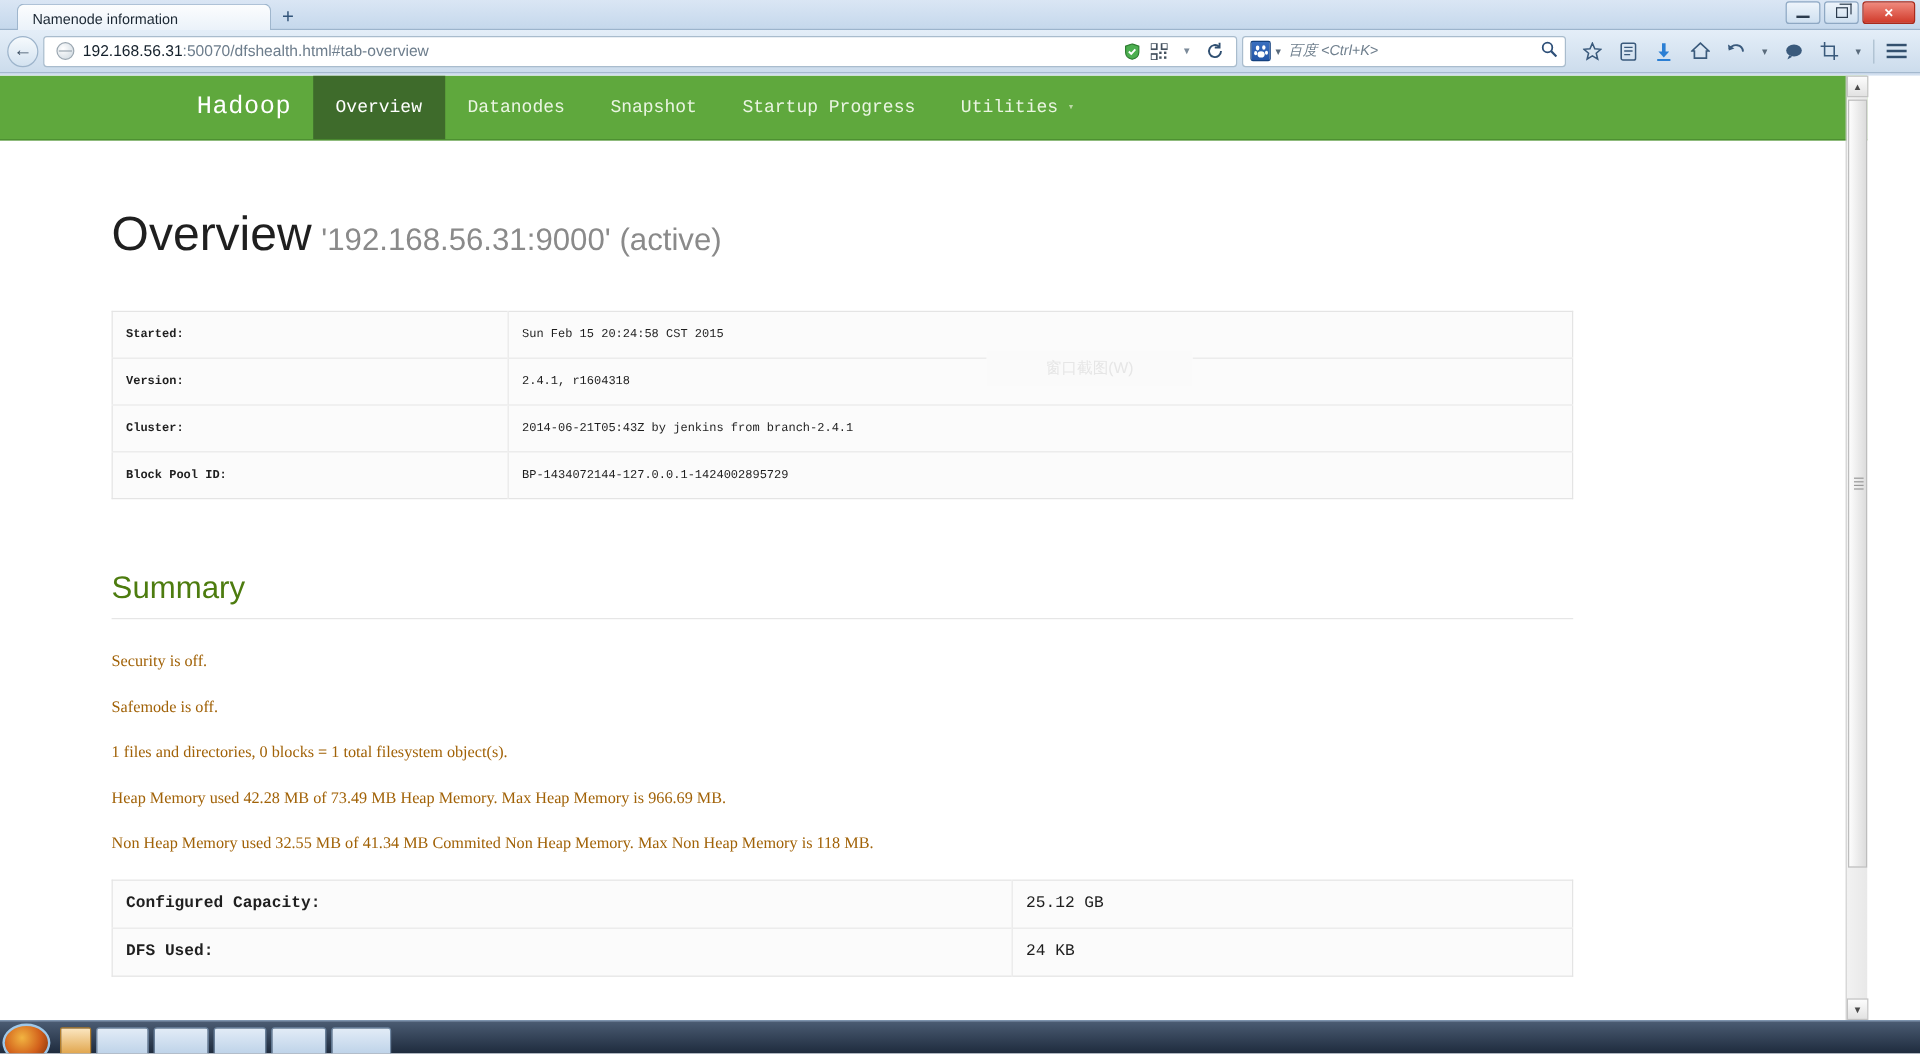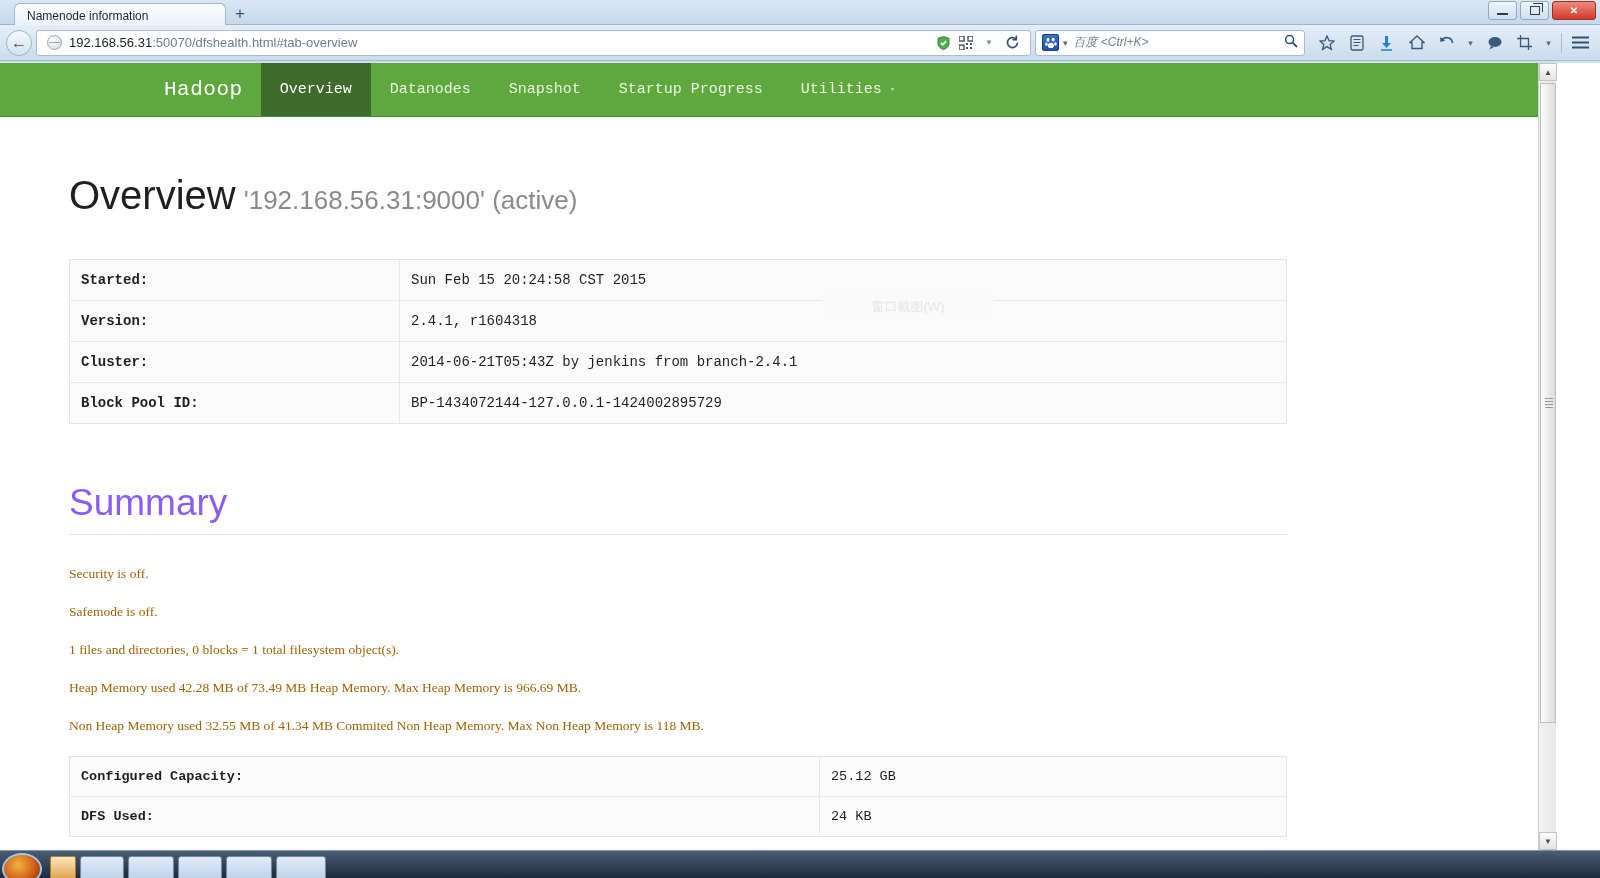--- a/index.html
+++ b/index.html
@@ -215,59 +215,59 @@
     color: #ffffff;
   }
   .navitem .caret {
     margin-left: 8px;
     font-size: 9px;
     color: #bcd9a8;
   }
 
   
   #content {
-    padding: 0 69px;
+    padding: 0 93px;
     position: relative;
   }
   #overview-heading {
     margin-top: 56px;
     font-size: 40px;
     color: #1f1f1f;
     font-weight: normal;
     line-height: 1.1;
   }
   #overview-heading .sub {
     font-size: 26px;
     color: #8a8a8a;
     margin-left: 8px;
   }
 
   table.hinfo {
     width: 1218px;
     margin-top: 42px;
     border-collapse: collapse;
     font-family: "Liberation Mono", monospace;
-    font-size: 14px;
+    font-size: 10px;
     color: #1f1f1f;
     background: #fbfbfb;
     border: 1px solid #e4e4e4;
   }
   table.hinfo td {
     padding: 12px 12px 12px 11px;
     border-top: 1px solid #e8e8e8;
     vertical-align: middle;
     height: 39px;
   }
   table.hinfo tr:first-child td { border-top: none; }
   table.hinfo td.key { width: 330px; font-weight: bold; border-right: 1px solid #e8e8e8; }
 
   #summary-heading {
     margin-top: 58px;
-    font-size: 37px;
-    color: #8b5cf6;
+    font-size: 26px;
+    color: #4d7c0f;
     font-weight: normal;
     padding-bottom: 10px;
     border-bottom: 1px solid #e6e6e6;
     width: 1218px;
   }
   .sumline {
     font-family: Liberation Serif, serif;
     font-size: 13.5px;
     color: #a16207;
     margin-top: 22px;

